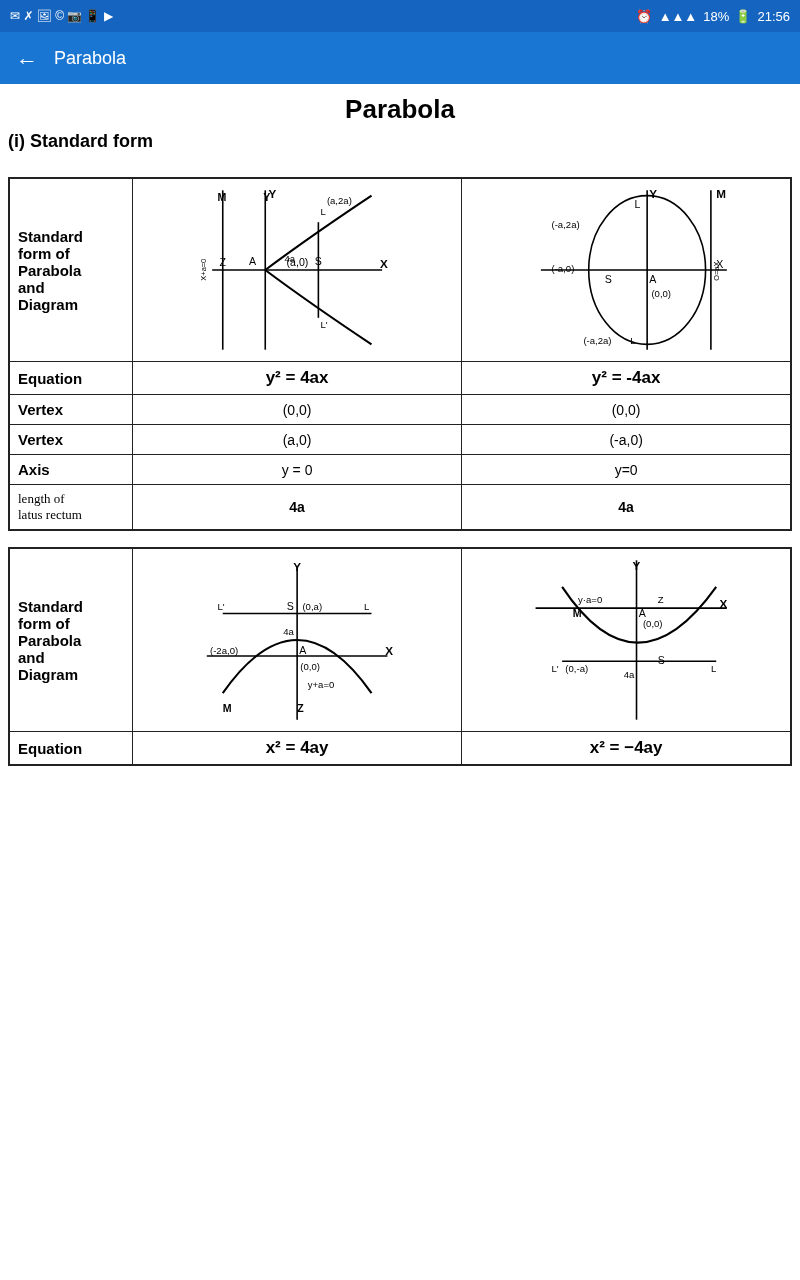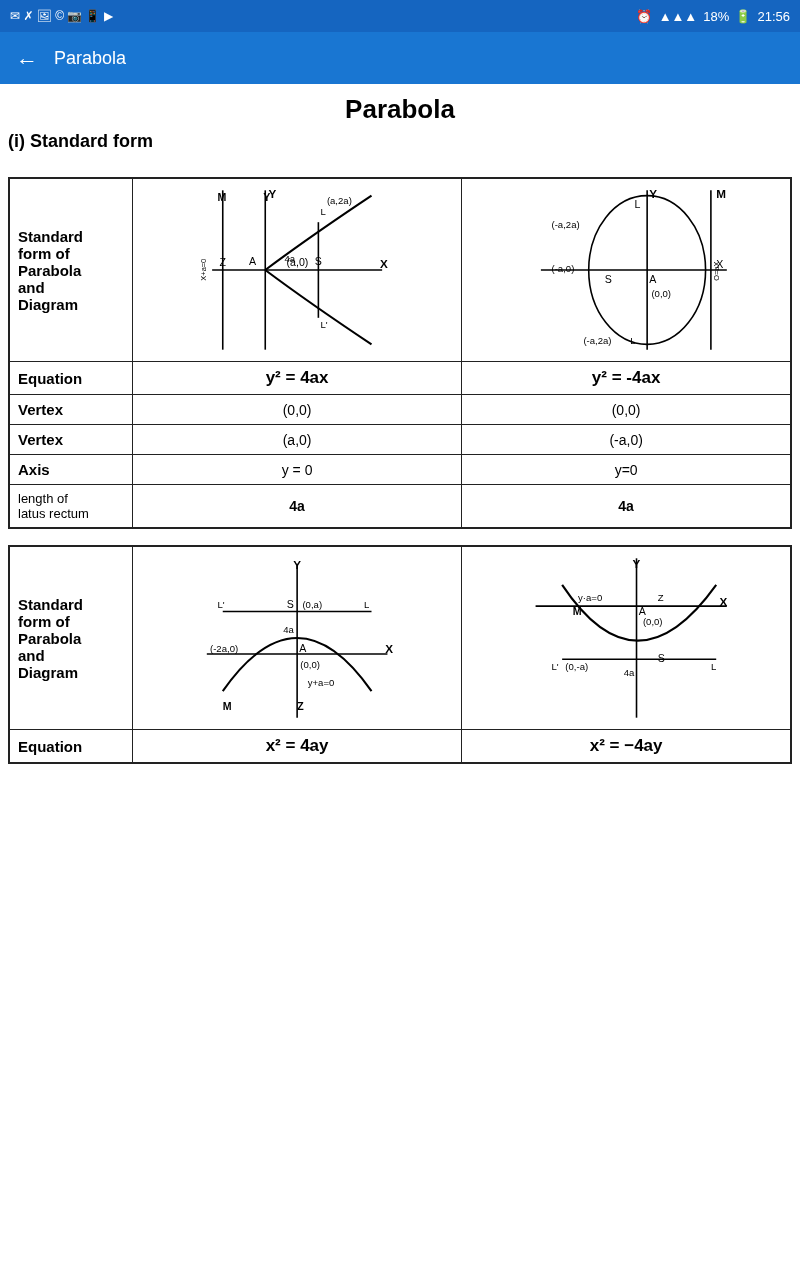--- a/index.html
+++ b/index.html
@@ -74,20 +74,21 @@
     }
     .parabola-table td.row-header {
       font-weight: bold;
       text-align: left;
       font-size: 15px;
       width: 120px;
     }
     .parabola-table td.row-header.small {
       font-weight: normal;
       font-size: 13px;
+      font-family: Liberation Serif, serif;
     }
     .diagram-cell {
       width: 320px;
       height: 180px;
       position: relative;
       overflow: hidden;
     }
     .diagram-cell svg {
       width: 100%;
       height: 100%;

